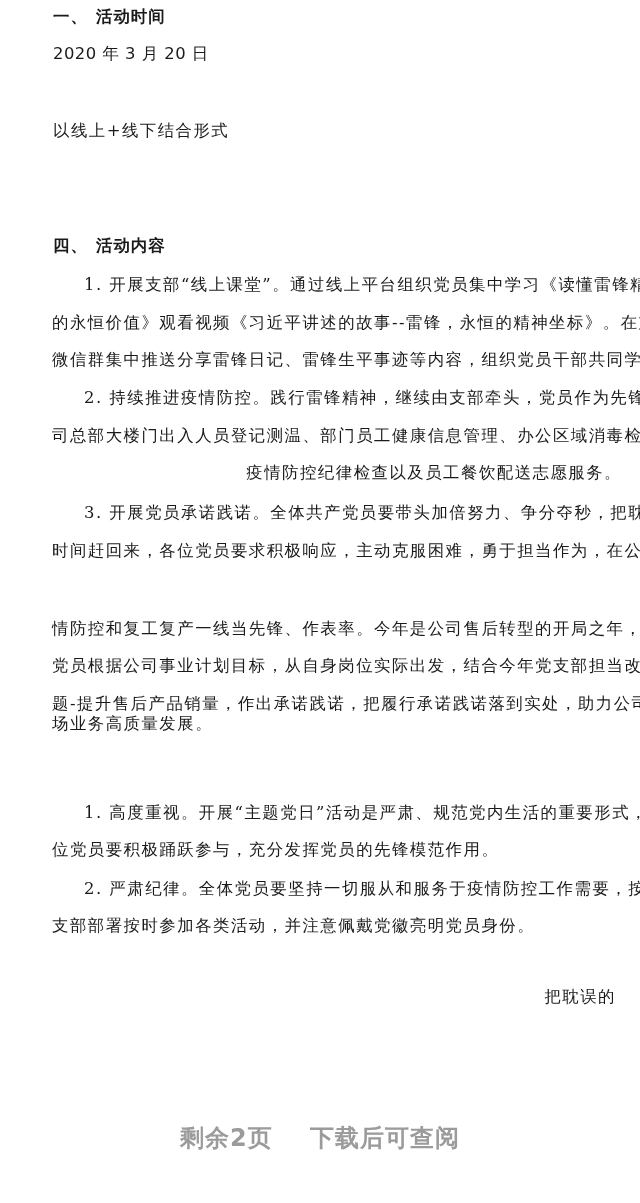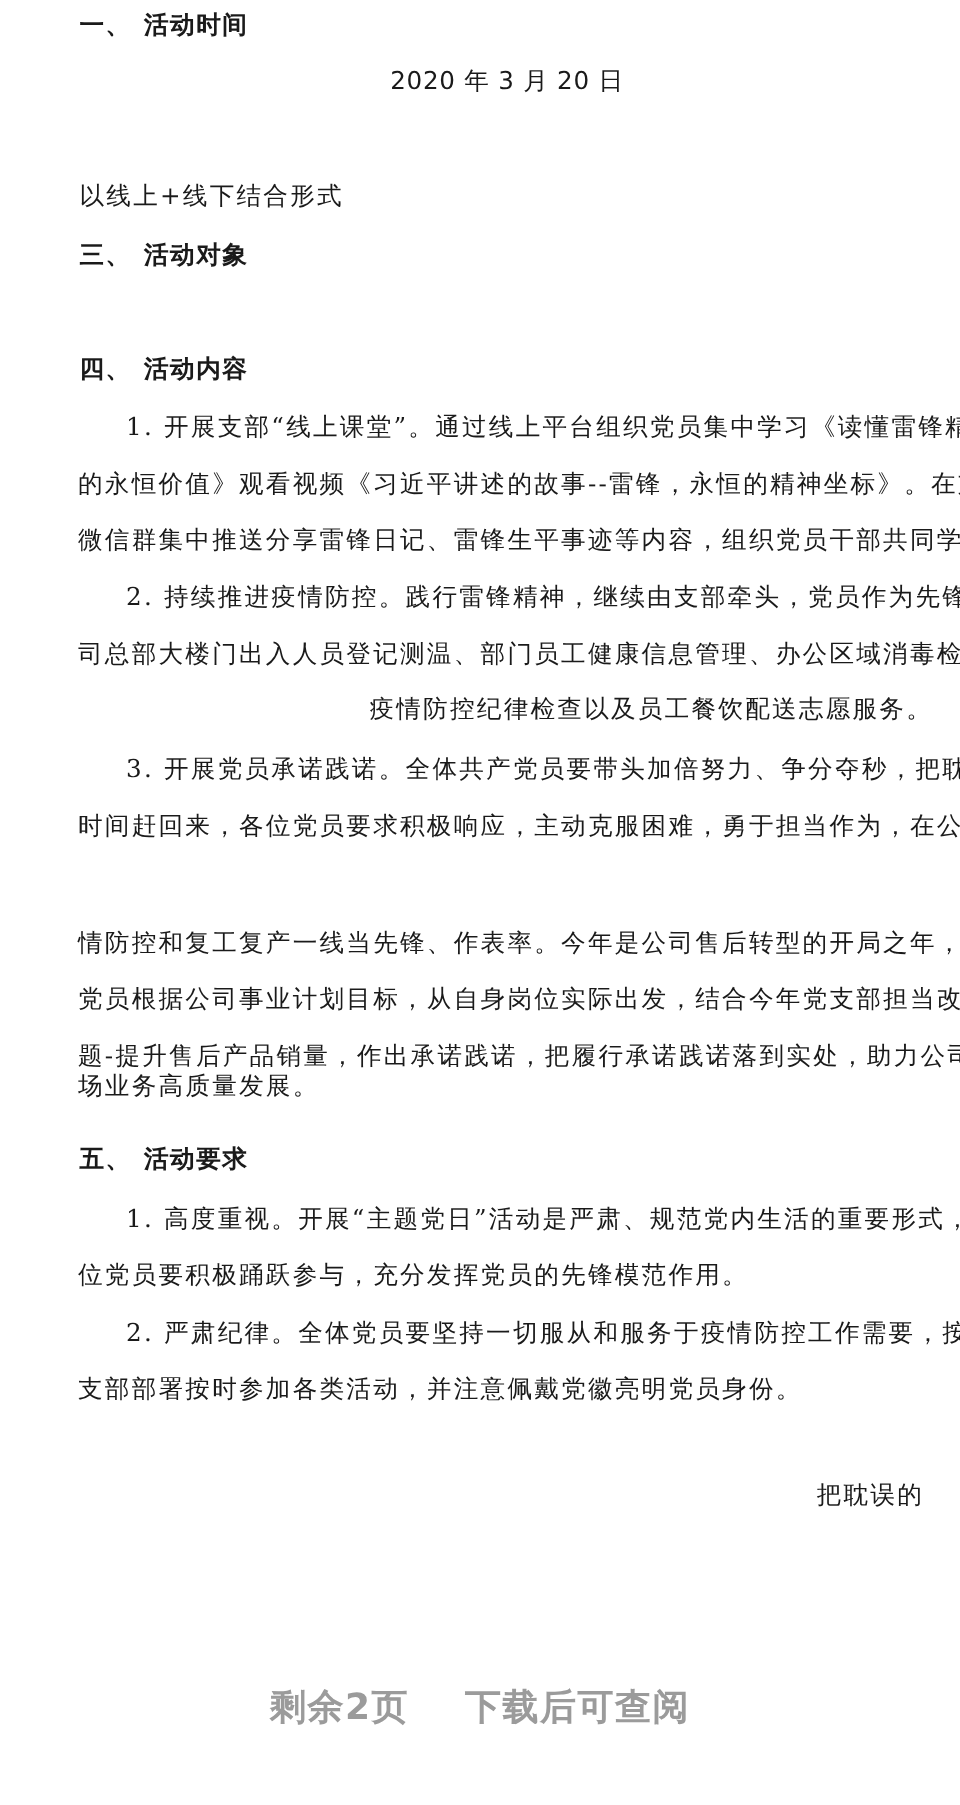--- a/index.html
+++ b/index.html
@@ -72,27 +72,24 @@
     }
   </style>
 </head>
 <body>
 
 <div class="page">
 
   <div class="line heading" style="top:5px;">
     <span class="num">一、</span><span>活动时间</span>
   </div>
-  <div class="line indent sans" style="top:42px;text-align:center;">2020 年 3 月 20 日</div>
+  <div class="line indent sans" style="top:42px;">2020 年 3 月 20 日</div>
 
   <div class="line indent" style="top:119px;">以线上+线下结合形式</div>
 
-  <div class="line heading" style="top:158px;">
-    <span class="num">三、</span><span>活动对象</span>
-  </div>
 
   <div class="line heading" style="top:234px;">
     <span class="num">四、</span><span>活动内容</span>
   </div>
 
   <div>
     <div class="line para-first" style="top:273px;">1. 开展支部“线上课堂”。通过线上平台组织党员集中学习《读懂雷锋精神</div>
     <div class="line" style="top:311px;">的永恒价值》观看视频《习近平讲述的故事--雷锋，永恒的精神坐标》。在支部</div>
     <div class="line" style="top:348px;">微信群集中推送分享雷锋日记、雷锋生平事迹等内容，组织党员干部共同学习。</div>
   </div>
@@ -105,23 +102,20 @@
 
   <div>
     <div class="line para-first" style="top:501px;">3. 开展党员承诺践诺。全体共产党员要带头加倍努力、争分夺秒，把耽误的</div>
     <div class="line" style="top:539px;">时间赶回来，各位党员要求积极响应，主动克服困难，勇于担当作为，在公司疫</div>
     <div class="line" style="top:617px;">情防控和复工复产一线当先锋、作表率。今年是公司售后转型的开局之年，要求</div>
     <div class="line" style="top:654px;">党员根据公司事业计划目标，从自身岗位实际出发，结合今年党支部担当改善课</div>
     <div class="line" style="top:692px;">题-提升售后产品销量，作出承诺践诺，把履行承诺践诺落到实处，助力公司后市</div>
     <div class="line" style="top:712px;">场业务高质量发展。</div>
   </div>
 
-  <div class="line heading" style="top:761px;">
-    <span class="num">五、</span><span>活动要求</span>
-  </div>
 
   <div>
     <div class="line para-first" style="top:801px;">1. 高度重视。开展“主题党日”活动是严肃、规范党内生活的重要形式，各</div>
     <div class="line" style="top:838px;">位党员要积极踊跃参与，充分发挥党员的先锋模范作用。</div>
   </div>
 
   <div>
     <div class="line para-first" style="top:877px;">2.  严肃纪律。全体党员要坚持一切服从和服务于疫情防控工作需要，按照党</div>
     <div class="line" style="top:914px;">支部部署按时参加各类活动，并注意佩戴党徽亮明党员身份。</div>
   </div>

